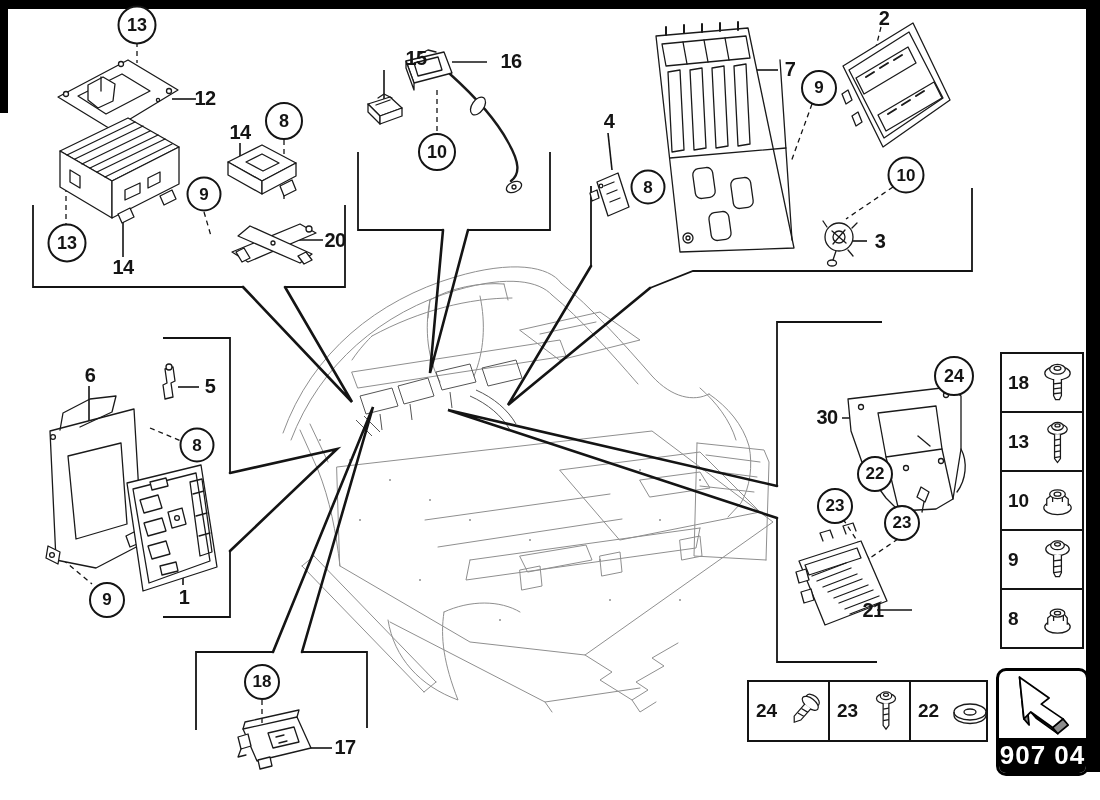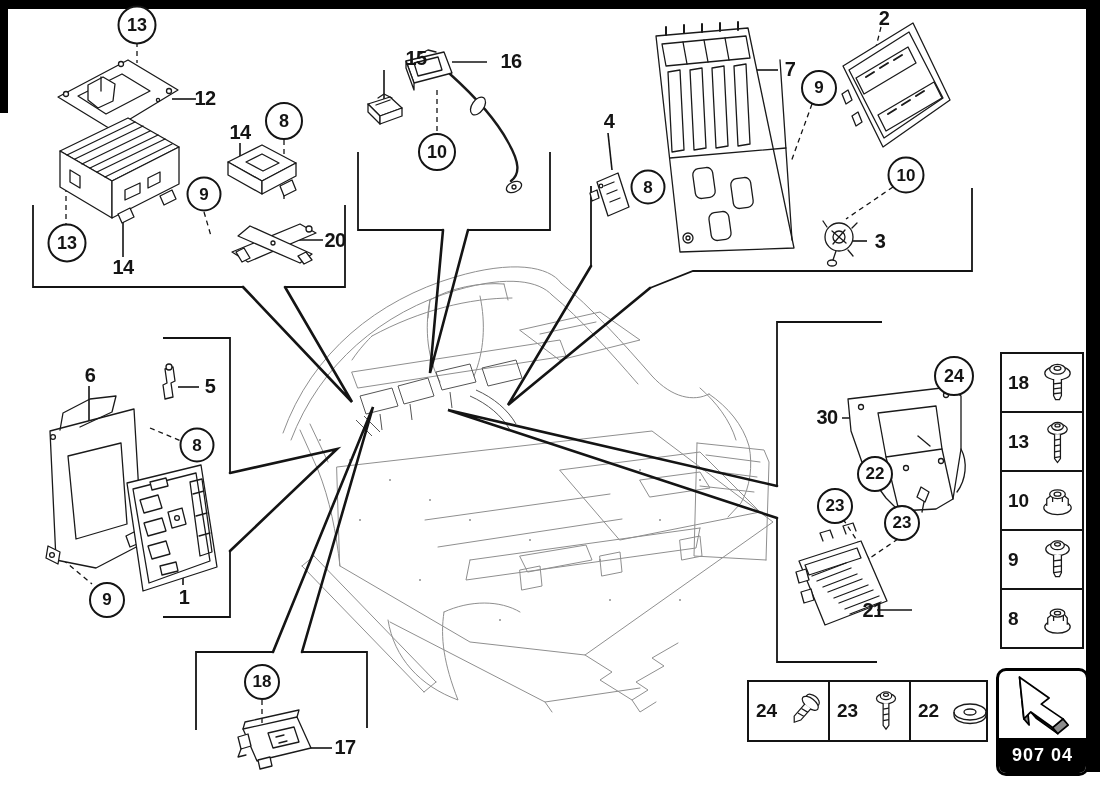--- a/index.html
+++ b/index.html
@@ -24,21 +24,21 @@
                 border:2px solid #141414;background:#fff;display:flex;}
   .bottom-table .bcell{flex:1;border-right:2px solid #141414;display:flex;align-items:center;
                        padding:2px 2px 2px 7px;}
   .bottom-table .bcell:last-child{border-right:none;}
   .bottom-table .num{font-weight:bold;font-size:19px;color:#141414;width:28px;flex:0 0 auto;}
   .plate{position:absolute;left:996px;top:668px;width:93px;height:108px;background:#fff;
          border:3px solid #000;border-radius:10px;overflow:hidden;display:flex;
          flex-direction:column;}
   .plate .arrow-area{flex:1;display:flex;align-items:center;justify-content:center;}
   .plate .band{height:35px;background:#000;color:#fff;display:flex;align-items:center;
-               justify-content:center;font-weight:bold;font-size:18px;letter-spacing:1px;}
+               justify-content:center;font-weight:bold;font-size:26px;letter-spacing:1px;}
 </style>
 </head>
 <body>
 
 <div class="stage">
 
 <svg class="art" width="1100" height="800" viewBox="0 0 1100 800">
 
   <g stroke="#8f8f8f" stroke-width="1" fill="none" stroke-linejoin="round" stroke-linecap="round">
     <path d="M283,433 C312,352 378,300 455,277 C512,260 549,266 561,283"></path>

